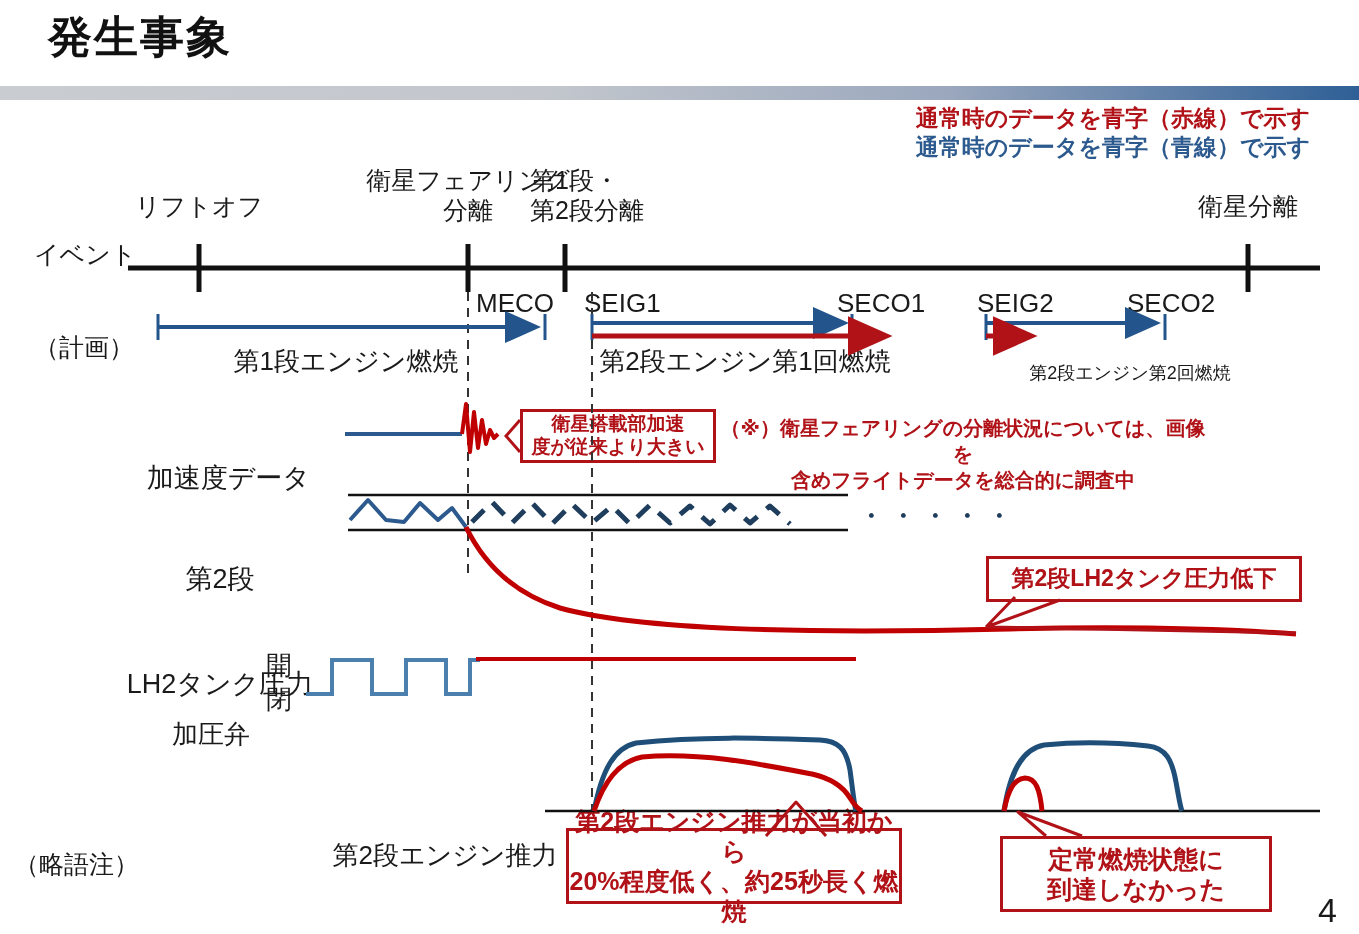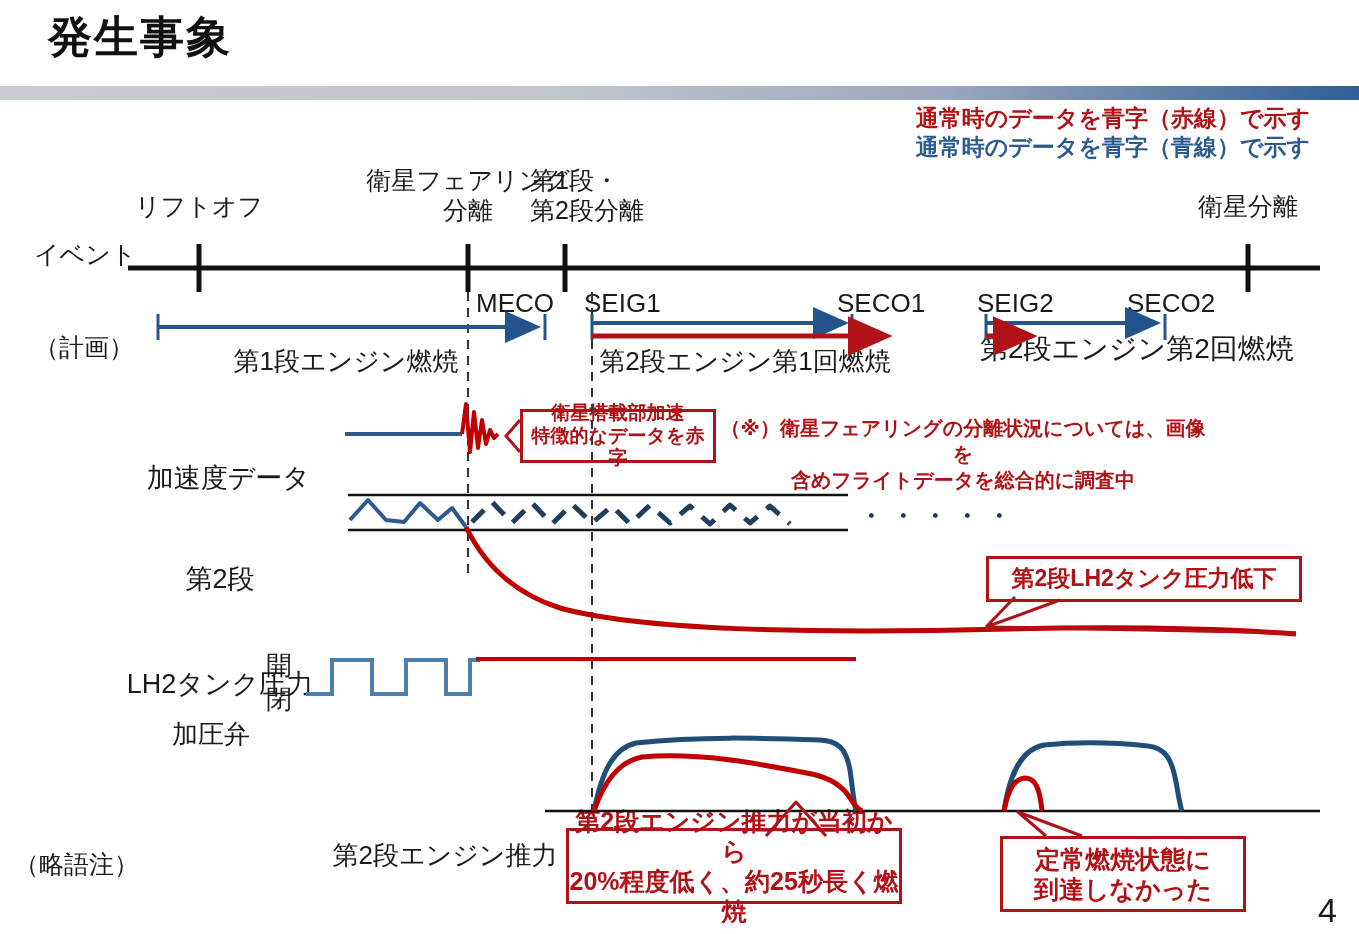--- a/index.html
+++ b/index.html
@@ -74,25 +74,25 @@
   <div class="lbl ctr" style="left:1168px;top:190px;width:160px;font-size:25px;">衛星分離</div>
 
   <div class="lbl" style="left:476px;top:288px;font-size:26px;">MECO</div>
   <div class="lbl" style="left:584px;top:288px;font-size:26px;">SEIG1</div>
   <div class="lbl" style="left:806px;top:288px;font-size:26px;margin-left:31px;">SECO1</div>
   <div class="lbl" style="left:977px;top:288px;font-size:26px;">SEIG2</div>
   <div class="lbl" style="left:1117px;top:288px;font-size:26px;margin-left:10px;">SECO2</div>
 
   <div class="lbl ctr" style="left:158px;top:344px;width:376px;font-size:26px;">第1段エンジン燃焼</div>
   <div class="lbl ctr" style="left:592px;top:344px;width:306px;font-size:26px;">第2段エンジン第1回燃焼</div>
-  <div class="lbl ctr" style="left:980px;top:330px;width:300px;font-size:28px;">第2段エンジン第2回燃焼</div>
+  <div class="lbl ctr" style="left:980px;top:361px;width:300px;font-size:18px;">第2段エンジン第2回燃焼</div>
 
   <div class="lbl rgt" style="left:50px;top:416px;width:260px;font-size:27px;margin-top:44px;">加速度データ</div>
   <div class="callout" style="left:520px;top:409px;width:196px;height:54px;font-size:19px;white-space:pre-line;">衛星搭載部加速
-特徴的なデータを赤字</div>
+度が従来より大きい</div>
   <div class="lbl ctr" style="left:718px;top:415px;width:490px;font-size:20px;color:#b01217;font-weight:bold;line-height:1.3;white-space:pre-line;">（※）衛星フェアリングの分離状況については、画像を
 含めフライトデータを総合的に調査中</div>
 
   <div class="lbl ctr" style="left:110px;top:492px;width:220px;font-size:27px;line-height:1.3;">
     <div>第2段</div>
     <div>LH2タンク圧力</div>
   </div>
   <div class="lbl" style="left:856px;top:496px;font-size:30px;color:#1f3d5c;letter-spacing:2px;">・・・・・</div>
   <div class="callout" style="left:986px;top:556px;width:316px;height:46px;font-size:23px;">第2段LH2タンク圧力低下</div>
 
@@ -101,21 +101,21 @@
   </div>
   <div class="lbl" style="left:266px;top:648px;font-size:26px;">開</div>
   <div class="lbl" style="left:266px;top:682px;font-size:26px;">閉</div>
 
   <div class="lbl ctr" style="left:320px;top:768px;width:250px;font-size:26px;line-height:1.35;">
     <div>第2段エンジン推力</div>
     
   </div>
   <div class="callout" style="left:566px;top:828px;width:336px;height:76px;font-size:25px;white-space:pre-line;">第2段エンジン推力が当初から
 20%程度低く、約25秒長く燃焼</div>
-  <div class="callout" style="left:1000px;top:836px;width:246px;height:76px;font-size:25px;white-space:pre-line;">定常燃焼状態に
+  <div class="callout" style="left:1000px;top:836px;width:272px;height:76px;font-size:25px;white-space:pre-line;">定常燃焼状態に
 到達しなかった</div>
 
   <div class="lbl" style="left:14px;top:784px;font-size:25px;line-height:1.28;">
     <div>（略語注）</div>
     
     
     
     
   </div>
 

